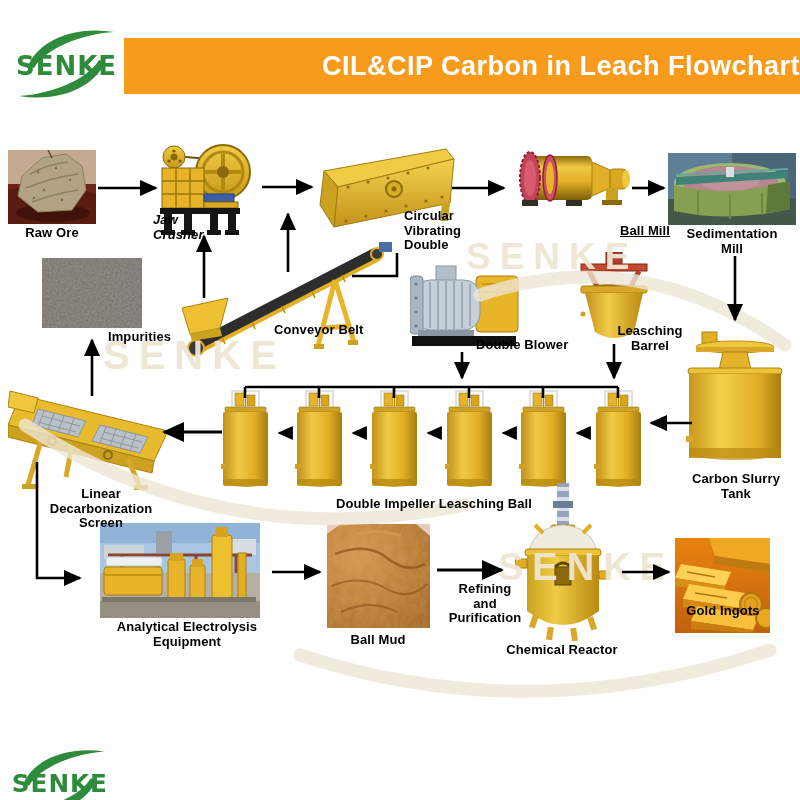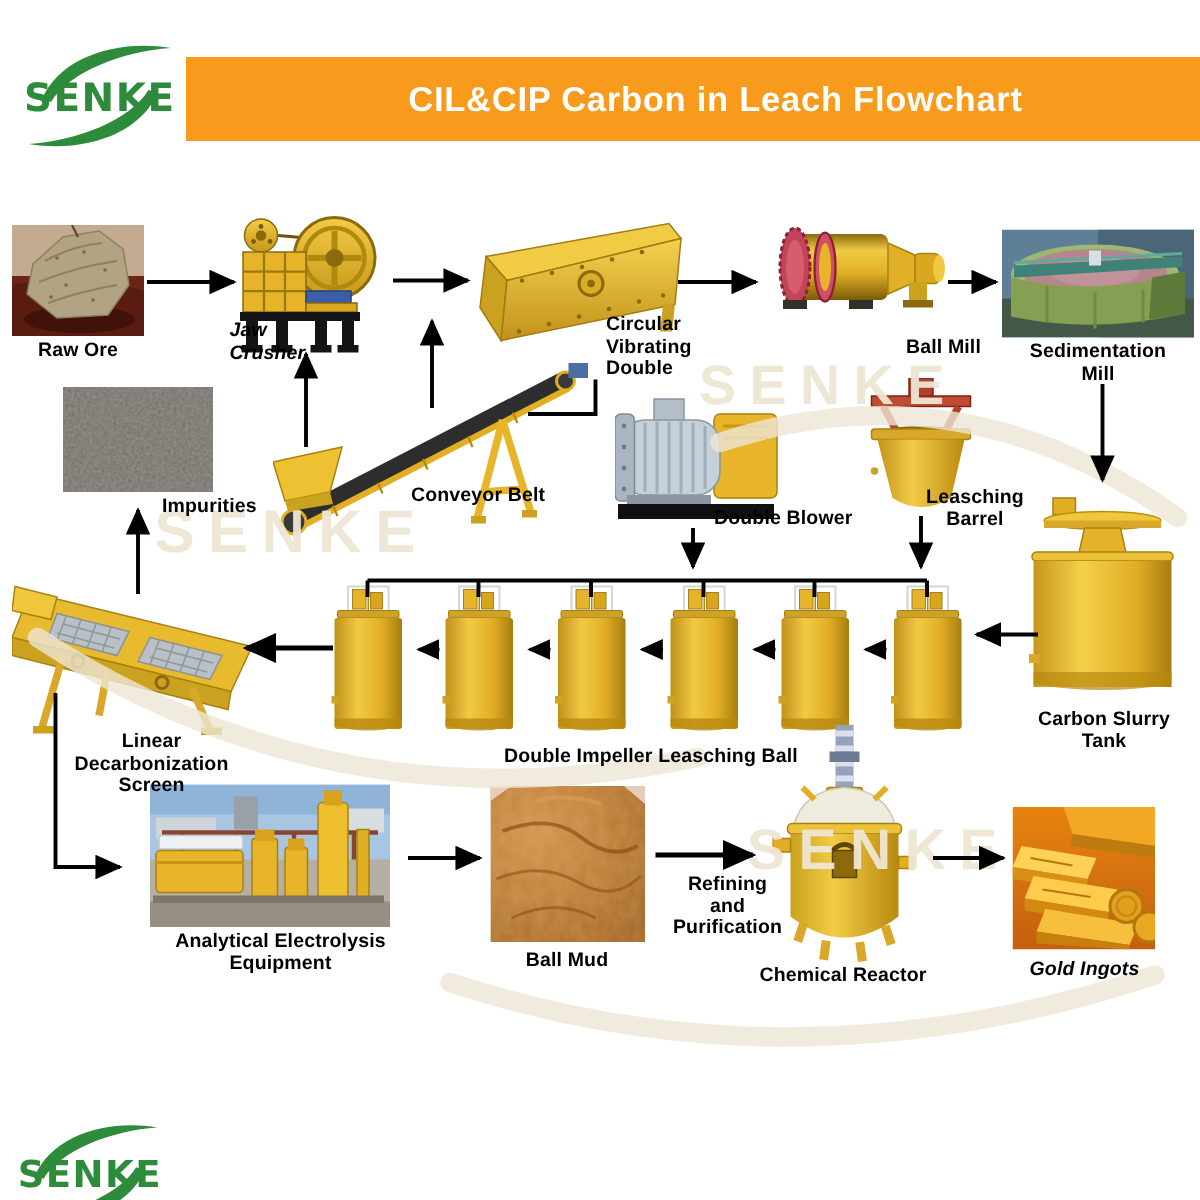--- a/index.html
+++ b/index.html
@@ -11,21 +11,21 @@
   .node { position: absolute; z-index: 2; }
   .wm { position: absolute; z-index: 3; font-weight: bold; color: rgba(238,230,212,.95);
         letter-spacing: 9px; pointer-events: none; }
   .wm-arcs { position: absolute; left:0; top:0; z-index: 3; pointer-events:none; }
   .connectors { position: absolute; left: 0; top: 0; z-index: 4; }
   .lbl { position: absolute; z-index: 6; font-weight: bold; font-size: 13px;
          line-height: 1.12; color: #000; letter-spacing: .1px; }
   .c { text-align: center; }
   .banner { position: absolute; left: 124px; top: 38px; width: 676px; height: 56px;
             background: #F89B1C; z-index: 2; }
-  .banner h1 { font-size: 23px; font-weight: bold; color: #fff; text-align: center;
+  .banner h1 { font-size: 27px; font-weight: bold; color: #fff; text-align: right;
                line-height: 56px; letter-spacing: .5px; padding-left: 30px; }
   .logo { position: absolute; width: 105px; height: 80px; z-index: 2; }
   .logo .logo-text { position: absolute; left: 0; right: 0; top: 27px; text-align: center;
        font-family: "DejaVu Sans", sans-serif; font-weight: bold; font-size: 26px;
        color: #2E8B3C; letter-spacing: 1px; }
   .logo svg { position: absolute; left: 0; top: 0; }
 </style>
 </head>
 <body>
 
@@ -504,34 +504,34 @@
     <path d="M367,433 H353" marker-end="url(#ah)"></path>
     <path d="M442,433 H428" marker-end="url(#ah)"></path>
     <path d="M517,433 H503" marker-end="url(#ah)"></path>
     <path d="M591,433 H577" marker-end="url(#ah)"></path>
   </g>
 </svg>
 
 <div class="lbl c" style="left:6px;top:226px;width:92px;">Raw Ore</div>
 <div class="lbl" style="left:153px;top:213px;width:58px;font-style:italic;">Jaw Crusher</div>
 <div class="lbl" style="left:404px;top:209px;width:80px;">Circular Vibrating Double</div>
-<div class="lbl c" style="left:594px;top:224px;width:70px;">Ball Mill</div>
+<div class="lbl c" style="left:610px;top:224px;width:70px;text-decoration:underline;">Ball Mill</div>
 <div class="lbl c" style="left:676px;top:227px;width:112px;">Sedimentation Mill</div>
 <div class="lbl" style="left:108px;top:330px;width:90px;">Impurities</div>
 <div class="lbl" style="left:274px;top:323px;width:110px;">Conveyor Belt</div>
 <div class="lbl" style="left:476px;top:338px;width:100px;">Double Blower</div>
 <div class="lbl c" style="left:617px;top:324px;width:66px;">Leasching Barrel</div>
 <div class="lbl c" style="left:688px;top:472px;width:96px;">Carbon Slurry Tank</div>
 <div class="lbl c" style="left:40px;top:487px;width:122px;">Linear Decarbonization Screen</div>
 <div class="lbl c" style="left:326px;top:497px;width:216px;">Double Impeller Leasching Ball</div>
 <div class="lbl c" style="left:105px;top:620px;width:164px;">Analytical Electrolysis Equipment</div>
 <div class="lbl c" style="left:337px;top:633px;width:82px;">Ball Mud</div>
 <div class="lbl c" style="left:446px;top:582px;width:78px;">Refining and Purification</div>
 <div class="lbl c" style="left:500px;top:643px;width:124px;">Chemical Reactor</div>
-<div class="lbl c" style="left:676px;top:639px;width:94px;font-style:italic;">Gold Ingots</div>
+<div class="lbl c" style="left:676px;top:604px;width:94px;">Gold Ingots</div>
 
 <div class="logo" style="left:10px;top:744px;transform:scale(.95);transform-origin:top left;">
   <svg width="105" height="80" viewBox="0 0 105 80">
     <path d="M14,42 C26,14 64,2 100,8 C68,10 32,24 20,44 Z" fill="#2E8B3C"></path>
     <path d="M91,38 C79,66 41,78 5,72 C37,70 73,56 85,36 Z" fill="#2E8B3C"></path>
   </svg>
   <div class="logo-text">SENKE</div>
 </div>
 
 </body></html>

